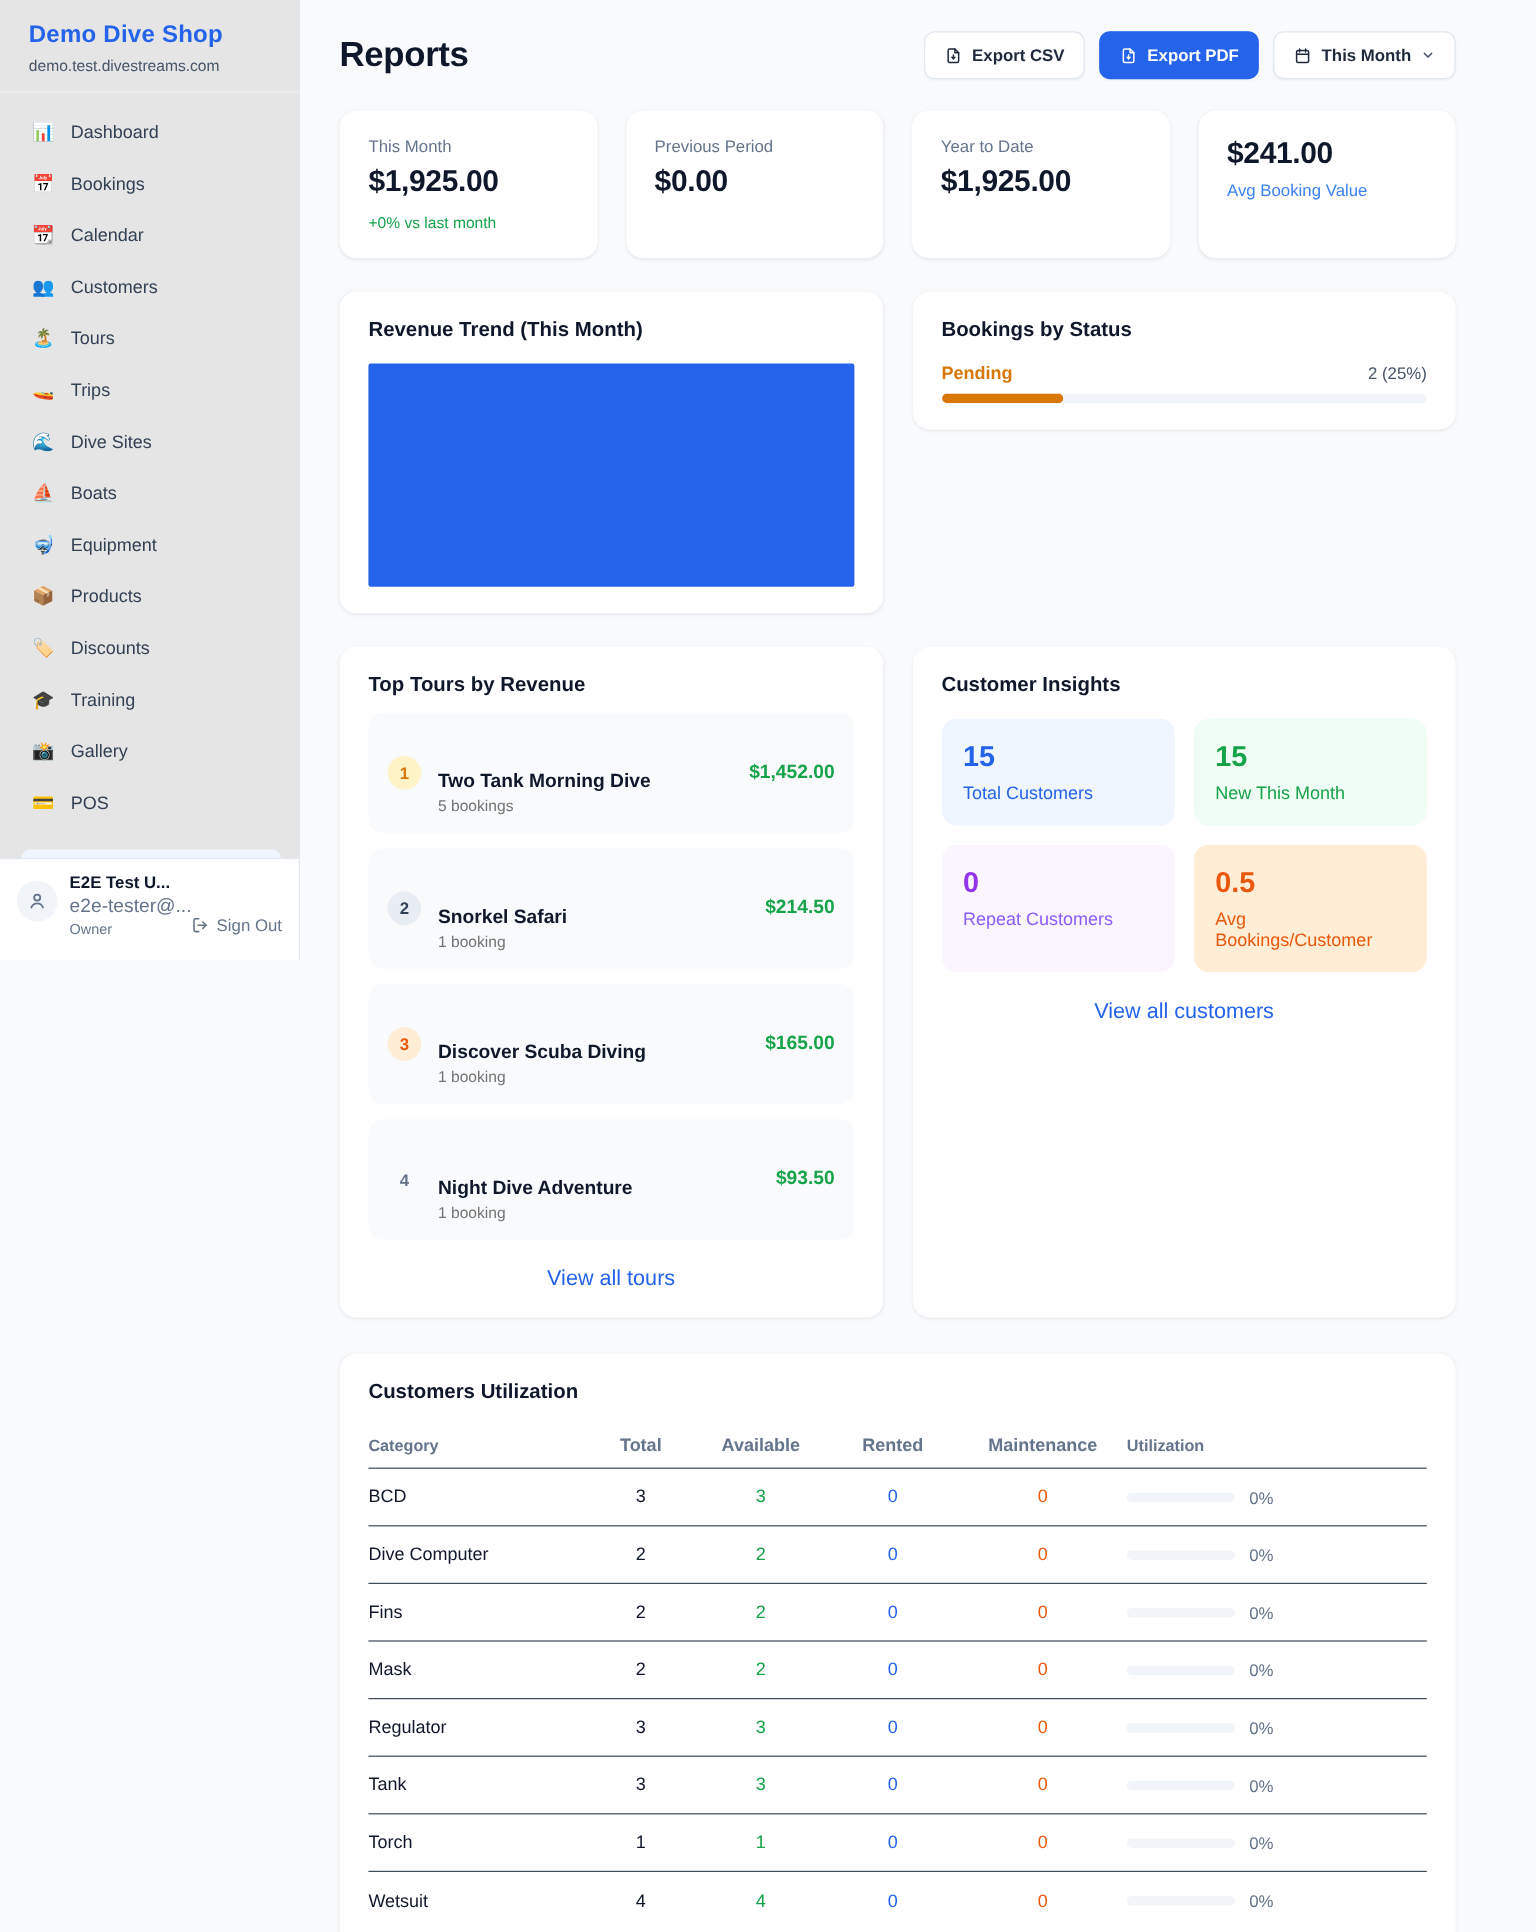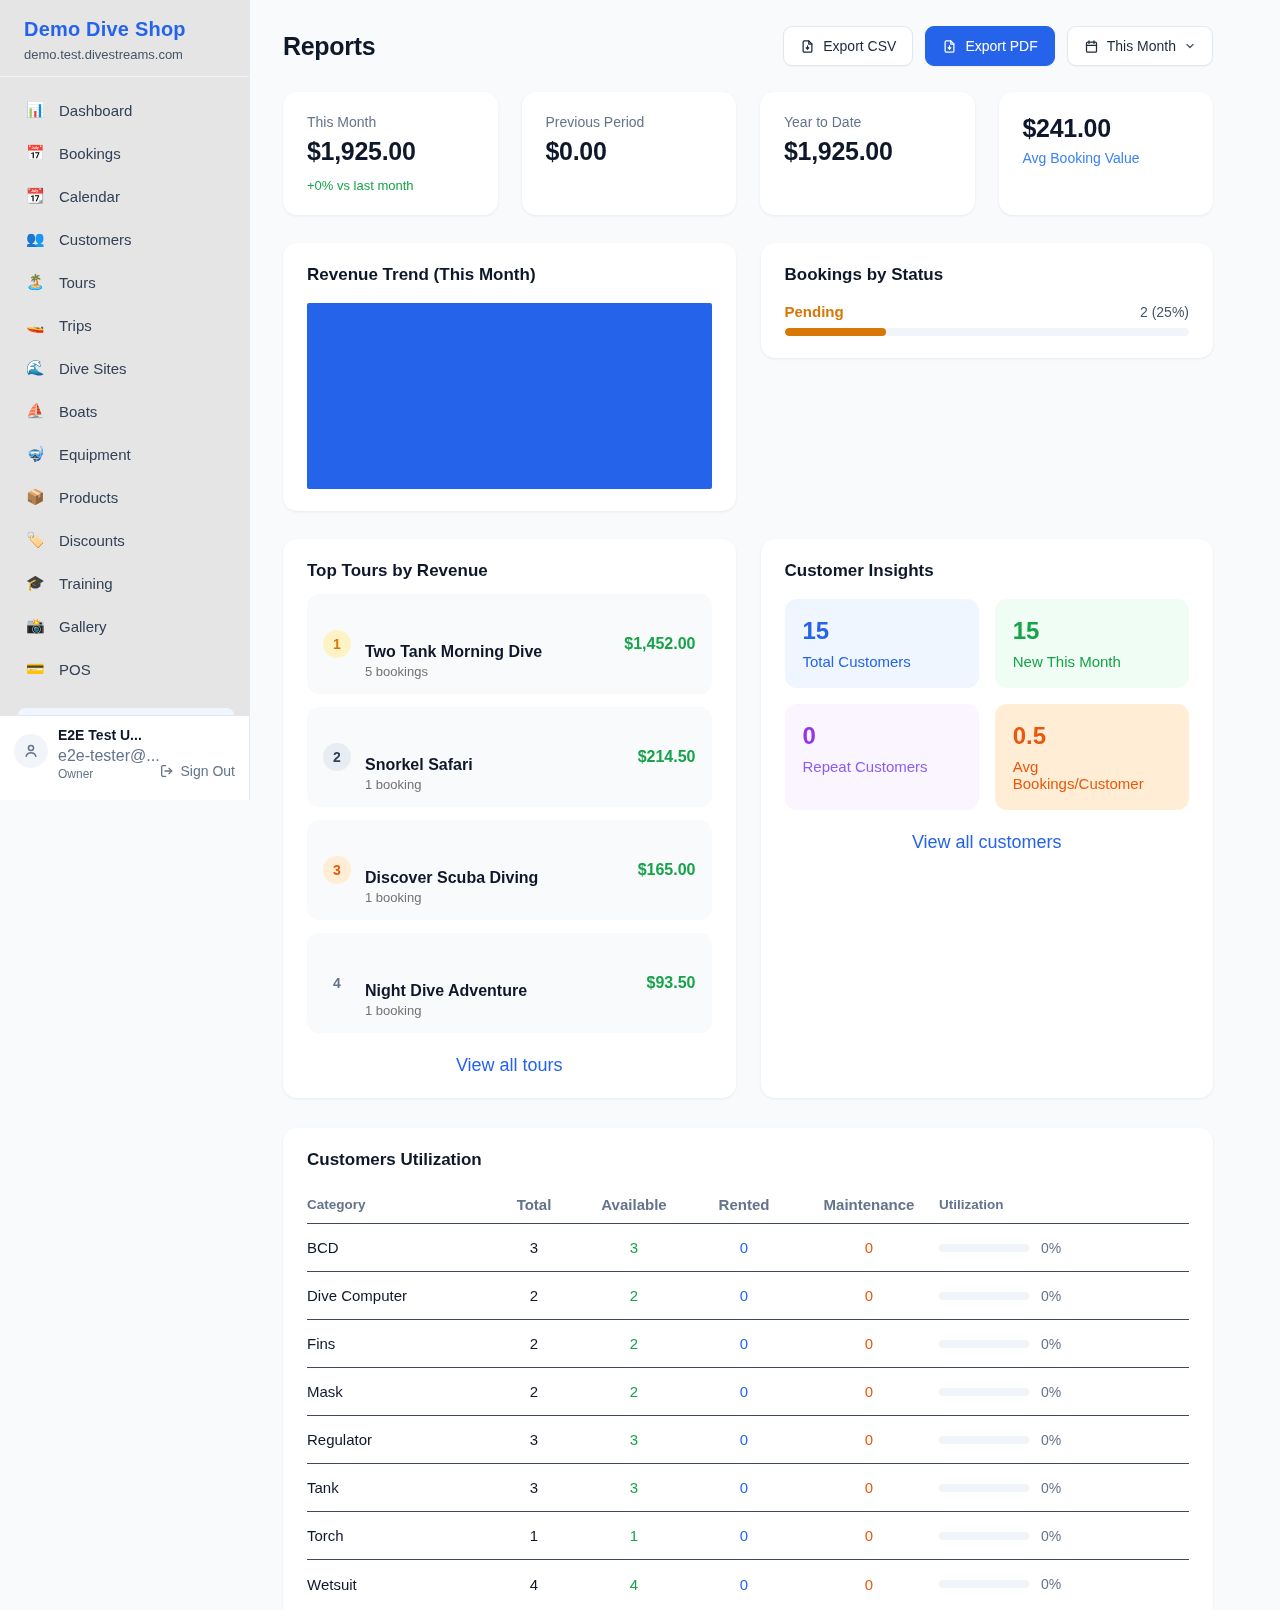--- a/index.html
+++ b/index.html
@@ -40,26 +40,26 @@
   .uname { font-weight:700; font-size:14px; white-space:nowrap; }
   .umail { font-size:16px; color:#64748b; white-space:nowrap; }
   .urole { font-size:12px; color:#64748b; }
   .signout {
     display:flex; align-items:center; gap:6px; color:#64748b; font-size:14px;
     cursor:pointer; margin-top:24px; white-space:nowrap;
   }
   
   .main { margin-left:250px; padding:26px 67px 40px 33px; }
   .topbar { display:flex; align-items:center; justify-content:space-between; }
-  .page-title { font-size:25px; font-weight:800; letter-spacing:-.3px; }
+  .page-title { font-size:29px; font-weight:800; letter-spacing:-.3px; }
   .actions { display:flex; gap:12px; }
   .btn {
     display:flex; align-items:center; gap:8px; height:40px; padding:0 16px;
     background:#fff; border:1px solid #e2e8f0; border-radius:9px;
-    font-size:14px; font-weight:400; color:#1e293b; cursor:pointer;
+    font-size:14px; font-weight:700; color:#1e293b; cursor:pointer;
     box-shadow:0 1px 2px rgba(15,23,42,.04);
   }
   .btn.primary { background:#2563eb; border-color:#2563eb; color:#fff; }
   .card {
     background:#fff; border-radius:14px; padding:22px 24px;
     box-shadow:0 1px 3px rgba(15,23,42,.07);
   }
   
   .stats { display:grid; grid-template-columns:repeat(4,1fr); gap:24px; margin-top:26px; }
   .stat-label { color:#64748b; font-size:14px; }

